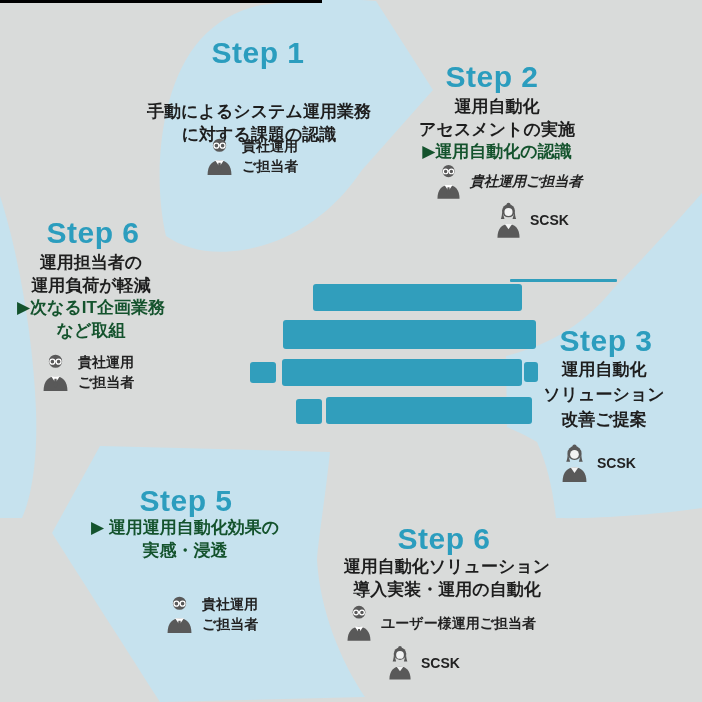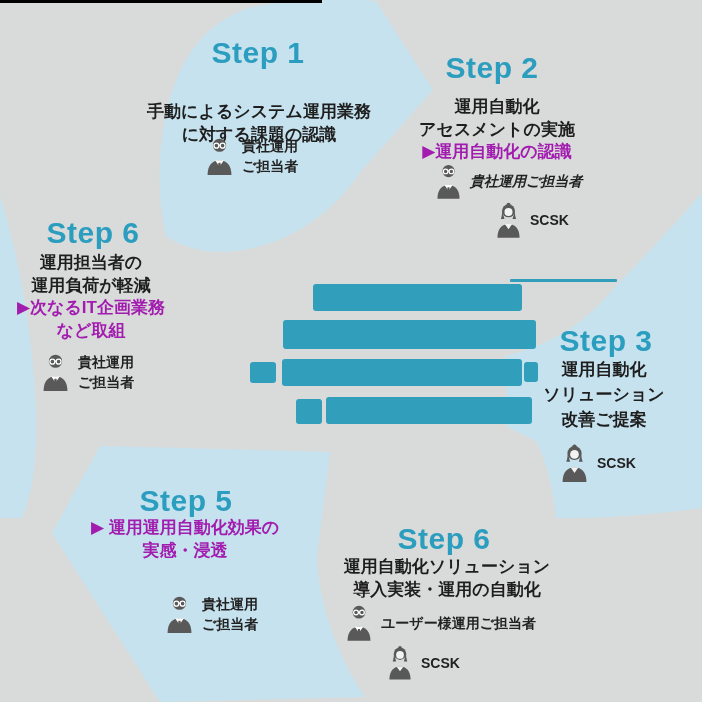--- a/index.html
+++ b/index.html
@@ -16,21 +16,21 @@
   .bar{position:absolute;background:#319ebc;border-radius:3px;}
   
   .title{
     position:absolute;width:220px;text-align:center;
     font-size:30px;font-weight:700;letter-spacing:.5px;
     color:#2b9dbe;margin:0;
   }
   
   .body{position:absolute;width:300px;text-align:center;}
   .ln{font-size:17px;font-weight:700;line-height:22.5px;color:#1e1e1e;}
-  .ln.hl{color:#a21caf;}
+  .ln.hl{color:#14532d;}
   .b3 .ln{line-height:25px;}
   
   .person{position:absolute;display:flex;align-items:center;gap:9px;color:#595959;}
   .person svg{display:block;flex:none;}
   .plabel{font-size:14px;font-weight:700;color:#222;line-height:20px;text-align:left;white-space:nowrap;}
 </style>
 </head>
 <body>
 
 <div class="stage">
@@ -83,21 +83,21 @@
   <div class="person" style="left:206px;top:136px;">
     <svg width="27" height="40">
         <use href="#man"></use>
       </svg>
     <div class="plabel">
       <div>貴社運用</div>
       <div>ご担当者</div>
     </div>
   </div>
 
-  <h2 class="title" style="left:382px;top:51px;">Step 2</h2>
+  <h2 class="title" style="left:382px;top:60px;">Step 2</h2>
   <div class="body" style="left:347px;top:96px;">
     <div class="ln">運用自動化</div>
     <div class="ln">アセスメントの実施</div>
     <div class="ln hl">▶運用自動化の認識</div>
   </div>
   <div class="person" style="left:436px;top:162px;font-style:italic;">
     <svg width="25" height="38">
         <use href="#man"></use>
       </svg>
     <div class="plabel">

